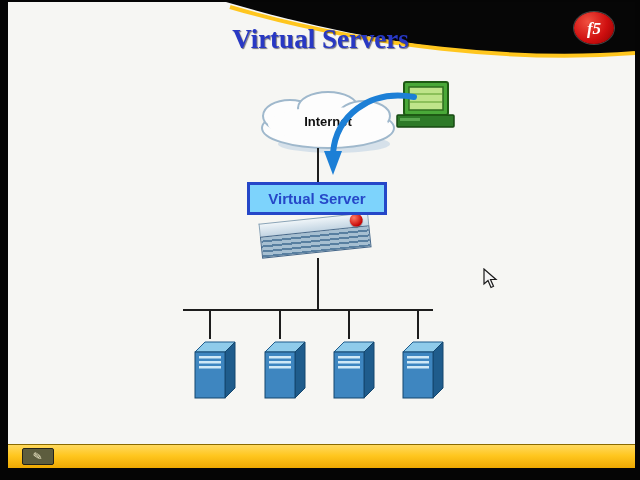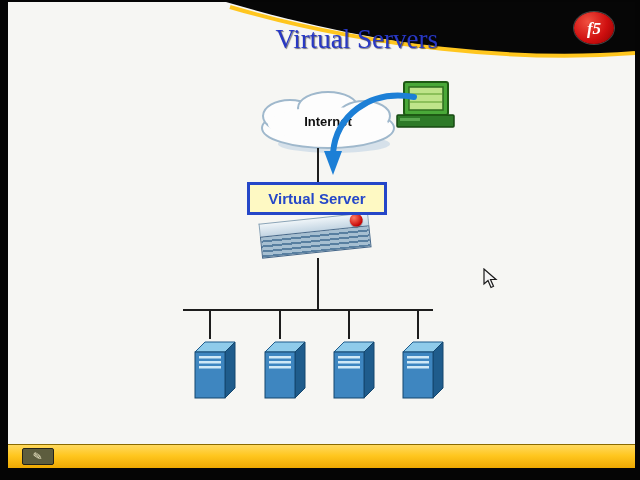--- a/index.html
+++ b/index.html
@@ -7,22 +7,22 @@
     width:640px;height:480px;background:#050505;position:relative;
     font-family:"Liberation Sans", sans-serif;overflow:hidden;
   }
   .slide{
     position:absolute;left:8px;top:2px;width:627px;height:466px;
     background:#f6f6f3;overflow:hidden;
   }
   .swoosh{position:absolute;left:212px;top:0;width:415px;height:64px;z-index:1;}
   .title{
     position:absolute;left:195px;top:22px;width:235px;z-index:2;
-    text-align:right;font-family:"Liberation Serif", serif;
-    font-weight:normal;font-size:27px;color:#2838c4;
+    text-align:center;font-family:"Liberation Serif", serif;
+    font-weight:bold;font-size:27px;color:#2838c4;
     text-shadow:1px 1px 1px rgba(0,0,30,0.55);
   }
   .f5-logo{
     position:absolute;left:566px;top:10px;width:40px;height:32px;z-index:3;
     border-radius:50%;
     background:radial-gradient(circle at 35% 30%, #f05040 0%, #d01010 55%, #900000 100%);
     display:flex;align-items:center;justify-content:center;
     box-shadow:0 0 0 1px rgba(255,255,255,0.25);
   }
   .f5-logo span{
@@ -33,21 +33,21 @@
   .internet-label{
     position:absolute;left:242px;top:112px;width:156px;text-align:center;
     font-weight:bold;font-size:13px;color:#101010;z-index:4;
   }
   .computer{position:absolute;left:387px;top:78px;width:62px;height:58px;z-index:3;}
   .arrow{position:absolute;left:292px;top:83px;width:130px;height:100px;z-index:5;}
   .vline{position:absolute;width:2px;background:#1d1d1d;}
   .hline{position:absolute;height:2px;background:#1d1d1d;}
   .vs-box{
     position:absolute;left:239px;top:180px;width:134px;height:27px;z-index:4;
-    background:#fef9c3;border:3px solid #2547c8;
+    background:#7dd3fc;border:3px solid #2547c8;
     display:flex;align-items:center;justify-content:center;
     font-weight:bold;font-size:15px;color:#2547c8;
   }
   .appliance{position:absolute;left:248px;top:210px;width:122px;height:50px;z-index:3;}
   .appliance .box{
     position:absolute;left:4px;top:6px;width:110px;height:34px;
     transform:rotate(-6deg);
   }
   .appliance .top{
     height:12px;background:linear-gradient(#eef4f8,#c2d4e2);

